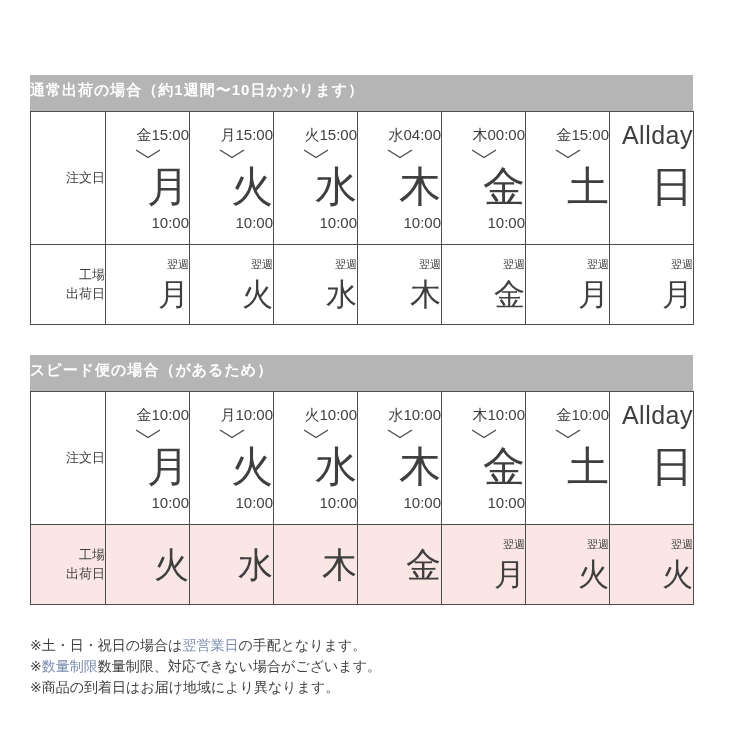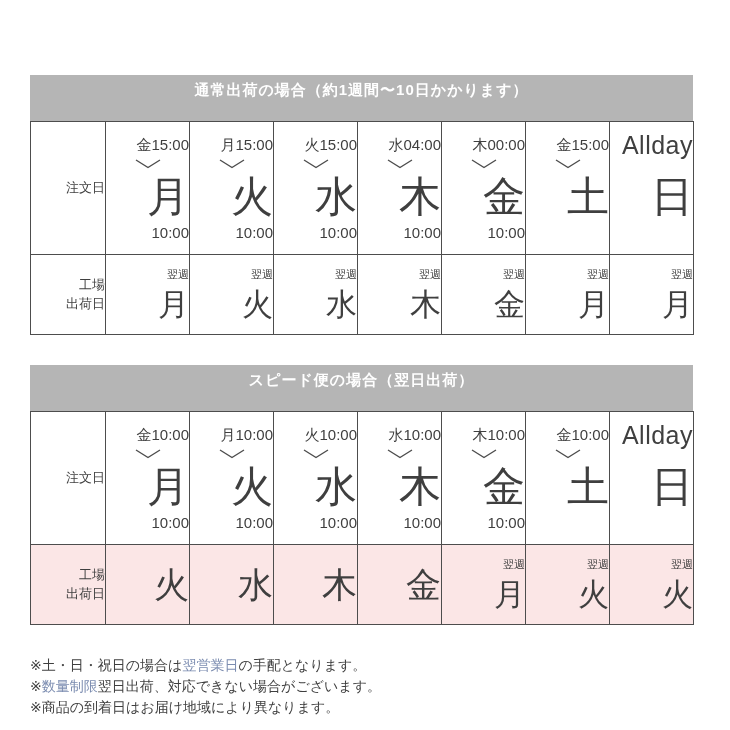--- a/index.html
+++ b/index.html
@@ -5,23 +5,23 @@
   html,body{margin:0;padding:0;}
   body{
     width:730px;height:730px;background:#ffffff;
     font-family:"Liberation Sans","DejaVu Sans",sans-serif;
     color:var(--text,#3f3f3f);
     position:relative;overflow:hidden;
   }
   .page{position:absolute;left:30px;top:75px;width:663px;}
   .sched-block{margin:0 0 30px 0;}
   .bar{
-    height:46px;line-height:30px;background:var(--header_bg,#b5b5b5);
+    height:36px;line-height:30px;background:var(--header_bg,#b5b5b5);
     color:var(--header_text,#ffffff);font-size:15px;font-weight:bold;
-    text-align:center;letter-spacing:1px;
+    text-align:left;letter-spacing:1px;
   }
   table.sched{
     border-collapse:collapse;table-layout:fixed;width:663px;
   }
   table.sched col.c-label{width:75px;}
   table.sched col.c-day{width:84px;}
   table.sched th,table.sched td{
     border:1px solid var(--border,#4d4d4d);
     padding:0;text-align:right;vertical-align:middle;
     font-weight:normal;
@@ -146,21 +146,21 @@
             <td class="ship-cell">
               <span class="ship-pre">翌週</span>
               <span class="ship-day">月</span>
             </td>
           </tr>
       </tbody>
     </table>
   </section>
 
   <section class="sched-block pink">
-    <div class="bar">スピード便の場合（翌日出荷）</div>
+    <div class="bar">スピード便の場合（があるため）</div>
     <table class="sched">
       <colgroup>
           <col class="c-label">
           <col class="c-day" span="7">
         </colgroup>
       <tbody>
         <tr class="order-row">
           <th class="rowlabel">注文日</th>
         <td class="order-cell">
               <span class="slot-top">金10:00</span>
@@ -244,17 +244,17 @@
               <span class="ship-pre">翌週</span>
               <span class="ship-day">火</span>
             </td>
           </tr>
       </tbody>
     </table>
   </section>
 
   <div class="notes">
       <div class="note-line"><span>※土・日・祝日の場合は</span><span class="blue">翌営業日</span><span>の手配となります。</span></div>
-      <div class="note-line"><span>※</span><span class="blue">数量制限</span><span>翌日出荷、対応できない場合がございます。</span></div>
+      <div class="note-line"><span>※</span><span class="blue">数量制限</span><span>数量制限、対応できない場合がございます。</span></div>
       <div class="note-line"><span>※商品の到着日はお届け地域により異なります。</span></div>
     </div>
 
 </div>
 
 </body></html>

